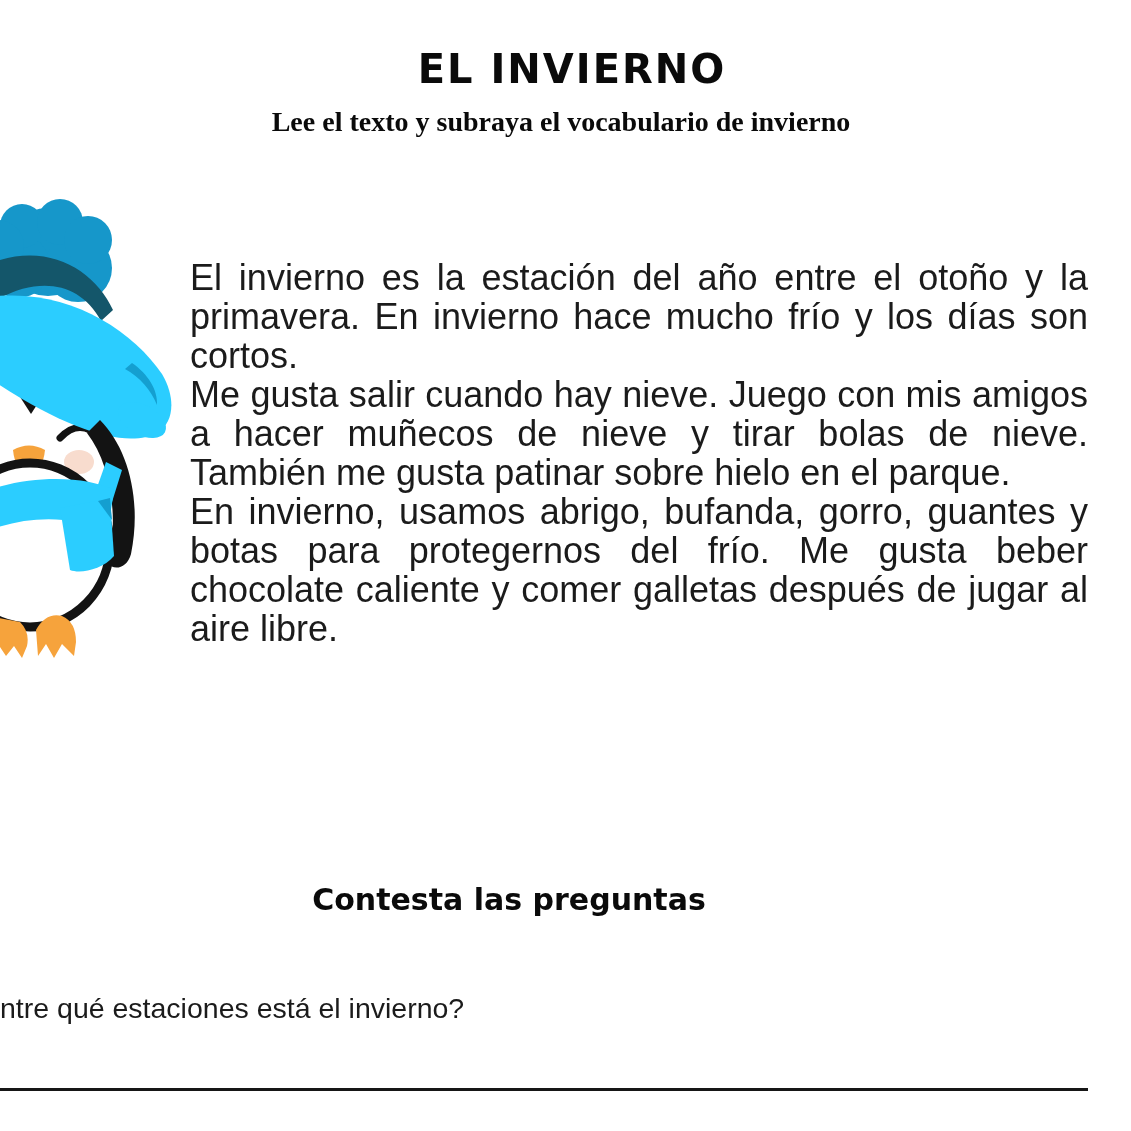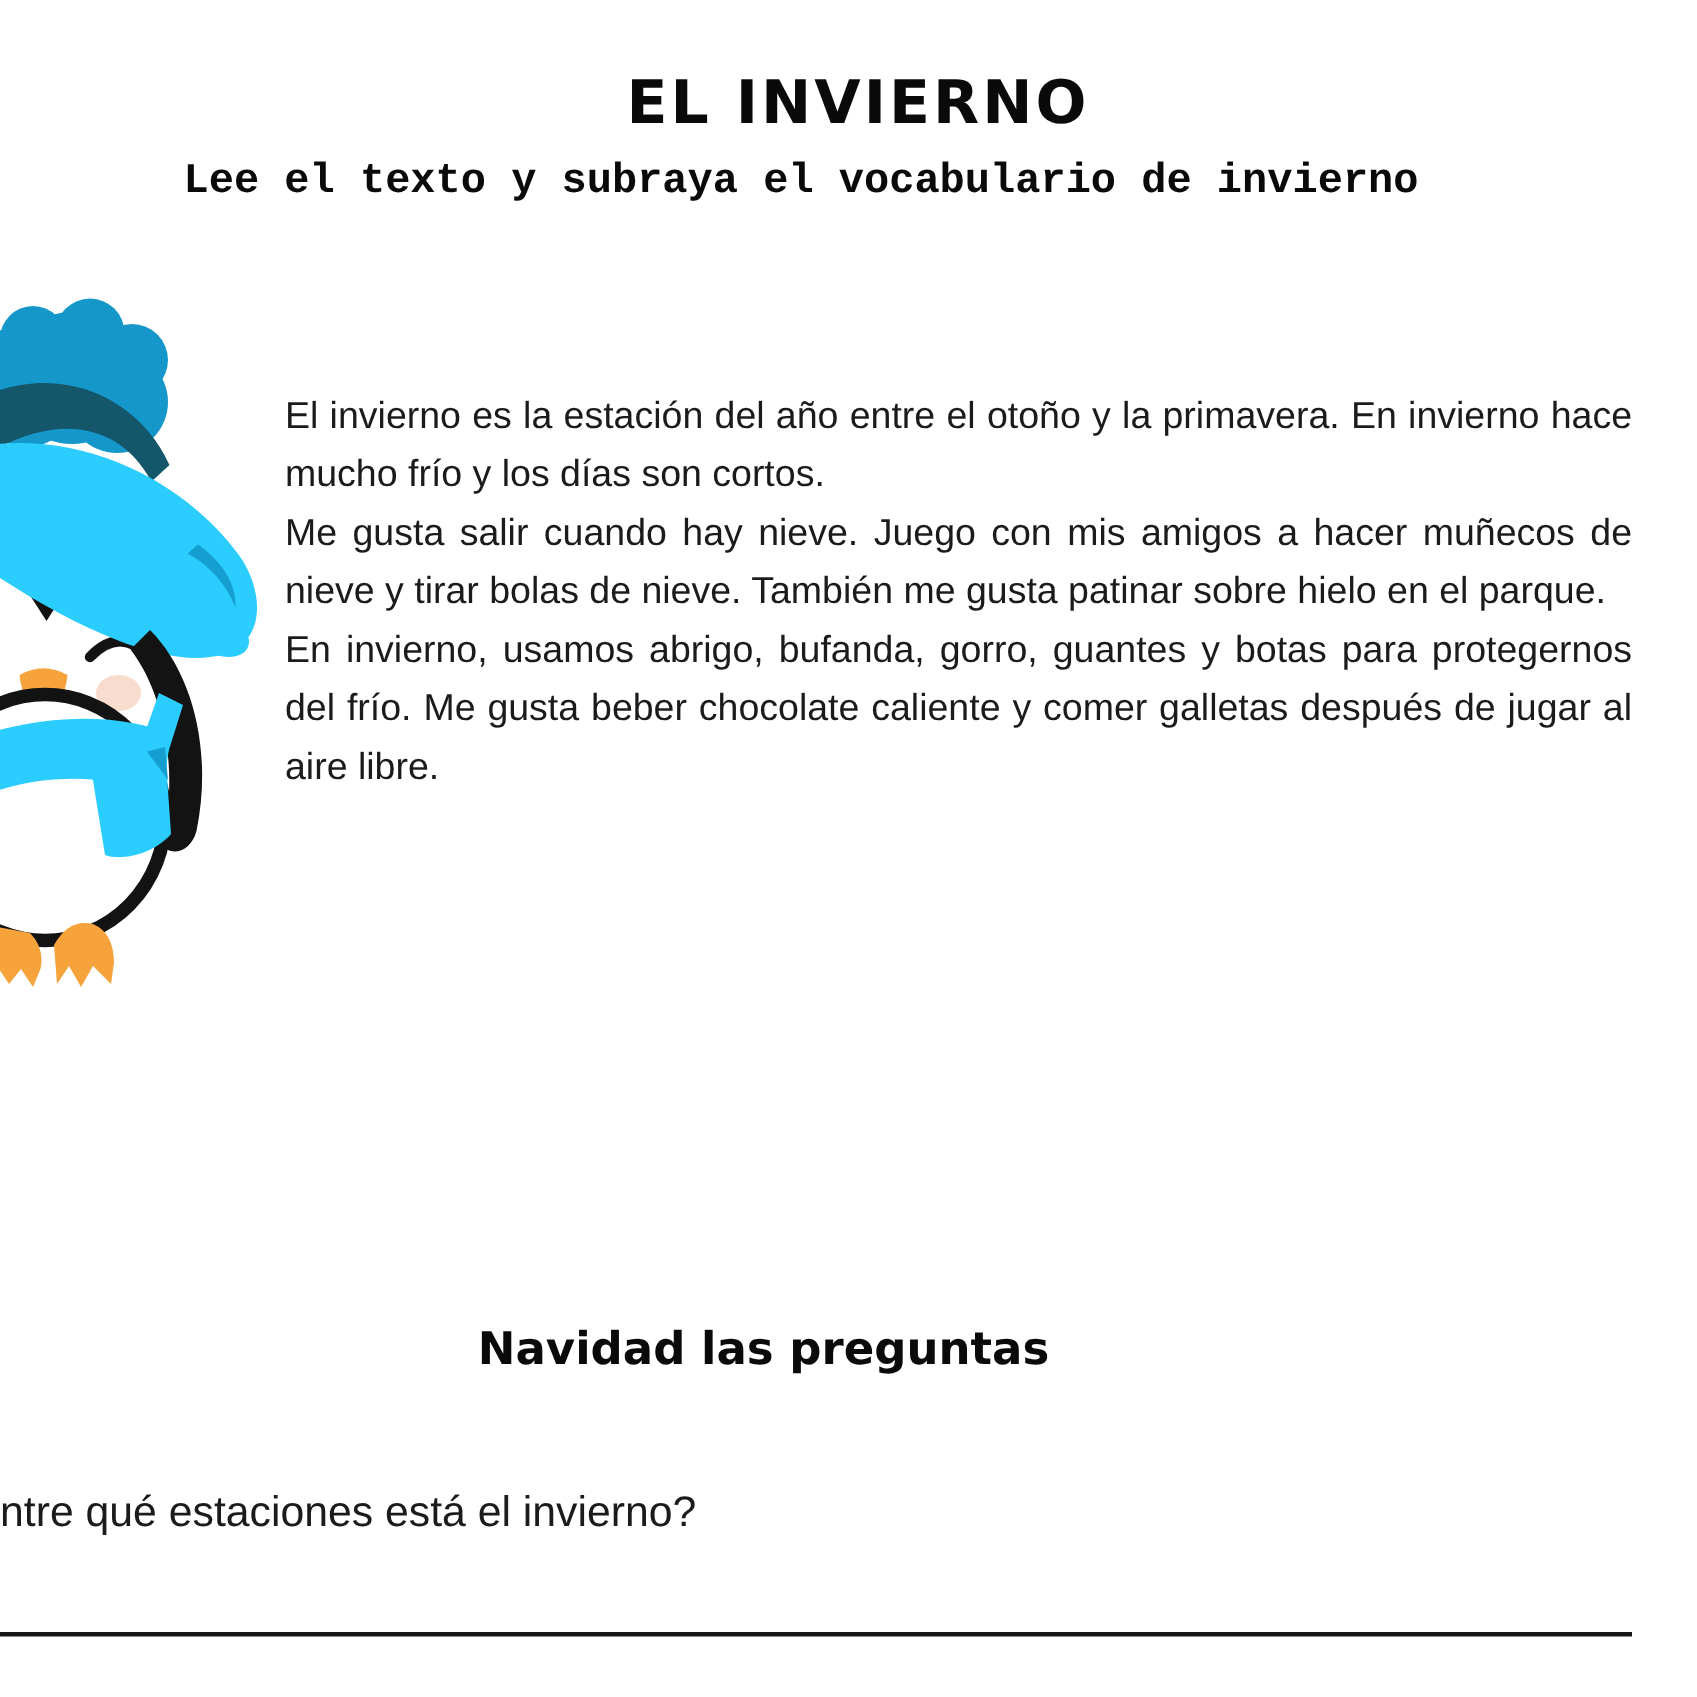--- a/index.html
+++ b/index.html
@@ -12,30 +12,30 @@
     color:#1d1d1d;
     padding-left:34px;
   }
   .title{
     position:absolute;top:46px;left:572px;transform:translateX(-50%);
     font-family:"DejaVu Sans", sans-serif;
     font-size:40px;font-weight:800;letter-spacing:2px;color:#0a0a0a;
     white-space:nowrap;
   }
   .subtitle{
-    position:absolute;top:106px;left:534px;transform:translateX(-50%);
-    font-family:Liberation Mono, monospace;
+    position:absolute;top:106px;left:561px;transform:translateX(-50%);
+    font-family:Liberation Serif, serif;
     font-size:28px;font-weight:700;color:#0a0a0a;white-space:nowrap;
   }
   .penguin{
     position:absolute;left:0;top:198px;width:190px;height:465px;
   }
   .passage{
     position:absolute;left:190px;top:258px;width:898px;
-    font-size:25px;line-height:39px;text-align:justify;
+    font-size:36px;line-height:39px;text-align:justify;
     color:#1b1b1b;
   }
   .passage p{margin:0;padding:0;}
   .questions-heading{
     position:absolute;top:882px;left:509px;transform:translateX(-50%);
     font-family:"DejaVu Sans", sans-serif;
     font-size:30px;font-weight:700;color:#0a0a0a;white-space:nowrap;
   }
   .question{
     position:absolute;left:0;top:992px;
@@ -99,19 +99,19 @@
     </g>
     <path fill="#149FD0" d="M 228,303 L 240,300 L 242,322 Z"></path>
   </svg>
 
   <div class="passage">
     <p>El invierno es la estación del año entre el otoño y la primavera. En invierno hace mucho frío y los días son cortos.</p>
     <p>Me gusta salir cuando hay nieve. Juego con mis amigos a hacer muñecos de nieve y tirar bolas de nieve. También me gusta patinar sobre hielo en el parque.</p>
     <p>En invierno, usamos abrigo, bufanda, gorro, guantes y botas para protegernos del frío. Me gusta beber chocolate caliente y comer galletas después de jugar al aire libre.</p>
   </div>
 
-  <div class="questions-heading">Navidad las preguntas</div>
+  <div class="questions-heading">Contesta las preguntas</div>
 
   <div class="question">ntre qué estaciones está el invierno?</div>
 
   <div class="answer-line"></div>
 
 </div>
 
 </body></html>

